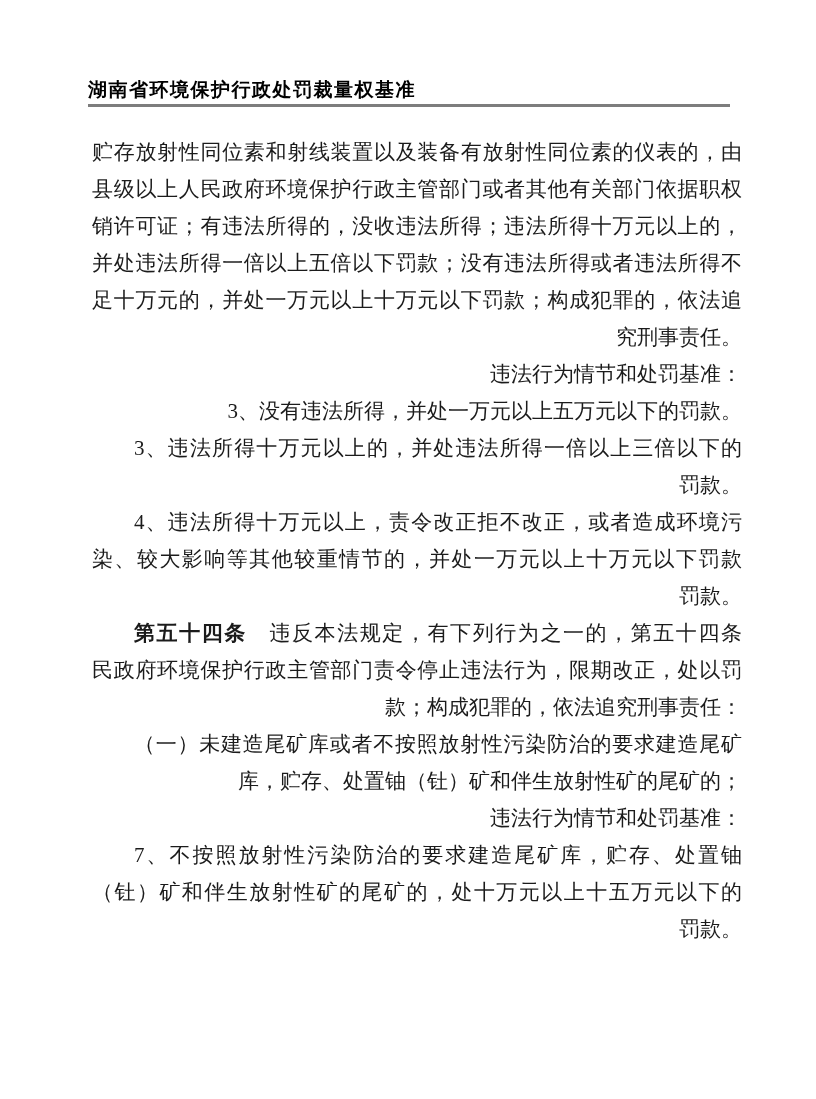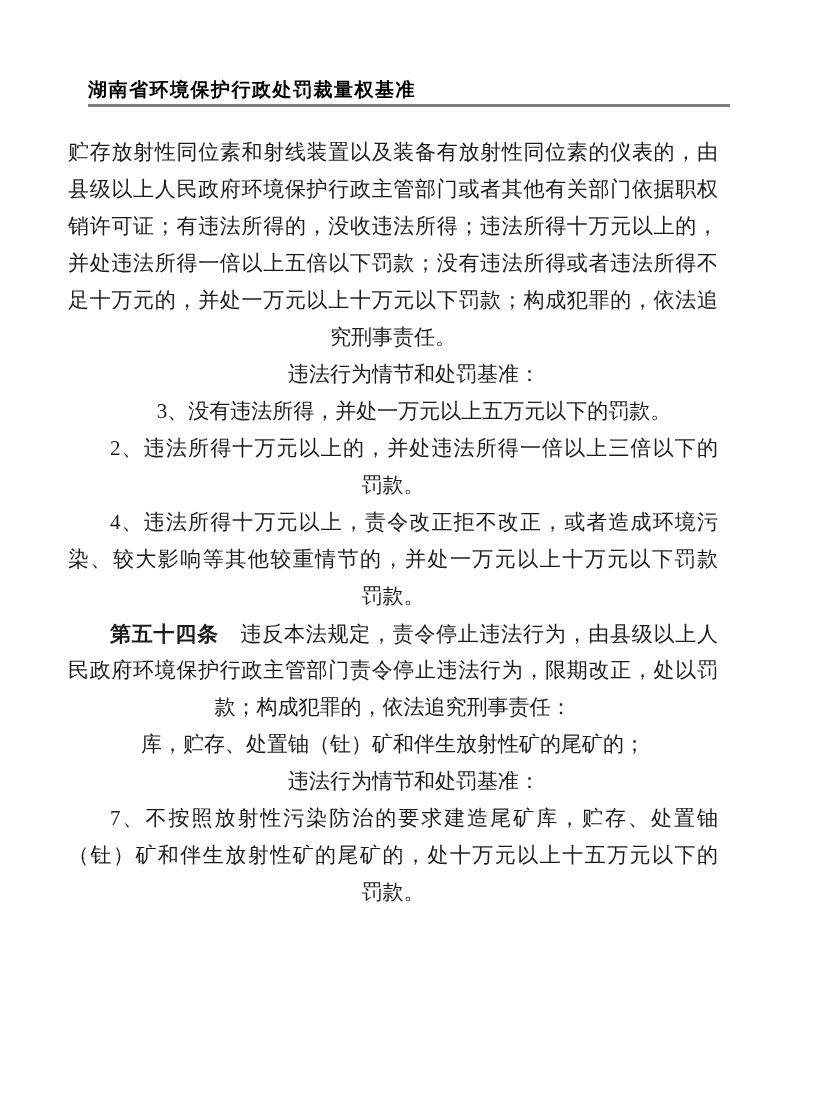--- a/index.html
+++ b/index.html
@@ -29,44 +29,44 @@
   .header-rule {
     position: absolute;
     left: 88px;
     top: 104px;
     width: 642px;
     height: 3px;
     background: var(--rule, #7d7d7d);
   }
   .doc-body {
     position: absolute;
-    left: 68px;
+    left: 92px;
     top: 134px;
     width: 650px;
     color: var(--text, #1b1b1b);
   }
   .line {
     height: 37px;
     line-height: 37px;
     font-size: 21px;
     overflow: hidden;
-    text-align: center;
+    text-align: right;
     white-space: normal;
   }
   .line.j {
     text-align: justify;
     text-align-last: justify;
     text-justify: inter-ideograph;
   }
   .line.ind {
     padding-left: 42px;
   }
   .seg.bold {
     font-weight: 700;
-    font-family: Liberation Sans, sans-serif;
+    font-family: Liberation Mono, monospace;
   }
   .page-number {
     position: absolute;
     left: 101px;
     top: 1026px;
     font-size: 17px;
     letter-spacing: 1px;
     color: var(--text, #1b1b1b);
     font-family: Liberation Sans, sans-serif;
     margin-top: 44px;
@@ -83,28 +83,29 @@
 
   <div class="doc-body">
       <div class="line j"><span class="seg">贮存放射性同位素和射线装置以及装备有放射性同位素的仪表的，由</span></div>
       <div class="line j"><span class="seg">县级以上人民政府环境保护行政主管部门或者其他有关部门依据职权</span></div>
       <div class="line j"><span class="seg">销许可证；有违法所得的，没收违法所得；违法所得十万元以上的，</span></div>
       <div class="line j"><span class="seg">并处违法所得一倍以上五倍以下罚款；没有违法所得或者违法所得不</span></div>
       <div class="line j"><span class="seg">足十万元的，并处一万元以上十万元以下罚款；构成犯罪的，依法追</span></div>
       <div class="line"><span class="seg">究刑事责任。</span></div>
       <div class="line ind"><span class="seg">违法行为情节和处罚基准：</span></div>
       <div class="line ind"><span class="seg">3、没有违法所得，并处一万元以上五万元以下的罚款。</span></div>
-      <div class="line j ind"><span class="seg">2、违法所得十万元以上的，并处违法所得一倍以上三倍以下的</span></div>
+      <div class="line j ind"><span class="seg">3、违法所得十万元以上的，并处违法所得一倍以上三倍以下的</span></div>
       <div class="line"><span class="seg">罚款。</span></div>
       <div class="line j ind"><span class="seg">4、违法所得十万元以上，责令改正拒不改正，或者造成环境污</span></div>
       <div class="line j"><span class="seg">染、较大影响等其他较重情节的，并处一万元以上十万元以下罚款</span></div>
       <div class="line"><span class="seg">罚款。</span></div>
-      <div class="line j ind"><span class="seg bold">第五十四条</span><span class="seg">　违反本法规定，责令停止违法行为，由县级以上人</span></div>
+      <div class="line j ind"><span class="seg bold">第五十四条</span><span class="seg">　违反本法规定，有下列行为之一的，第五十四条</span></div>
       <div class="line j"><span class="seg">民政府环境保护行政主管部门责令停止违法行为，限期改正，处以罚</span></div>
       <div class="line"><span class="seg">款；构成犯罪的，依法追究刑事责任：</span></div>
+      <div class="line j ind"><span class="seg">（一）未建造尾矿库或者不按照放射性污染防治的要求建造尾矿</span></div>
       <div class="line"><span class="seg">库，贮存、处置铀（钍）矿和伴生放射性矿的尾矿的；</span></div>
       <div class="line ind"><span class="seg">违法行为情节和处罚基准：</span></div>
       <div class="line j ind"><span class="seg">7、不按照放射性污染防治的要求建造尾矿库，贮存、处置铀</span></div>
       <div class="line j"><span class="seg">（钍）矿和伴生放射性矿的尾矿的，处十万元以上十五万元以下的</span></div>
       <div class="line"><span class="seg">罚款。</span></div>
     </div>
 
   <div class="footer">
     <div class="page-number">· 40 ·</div>
   </div>

